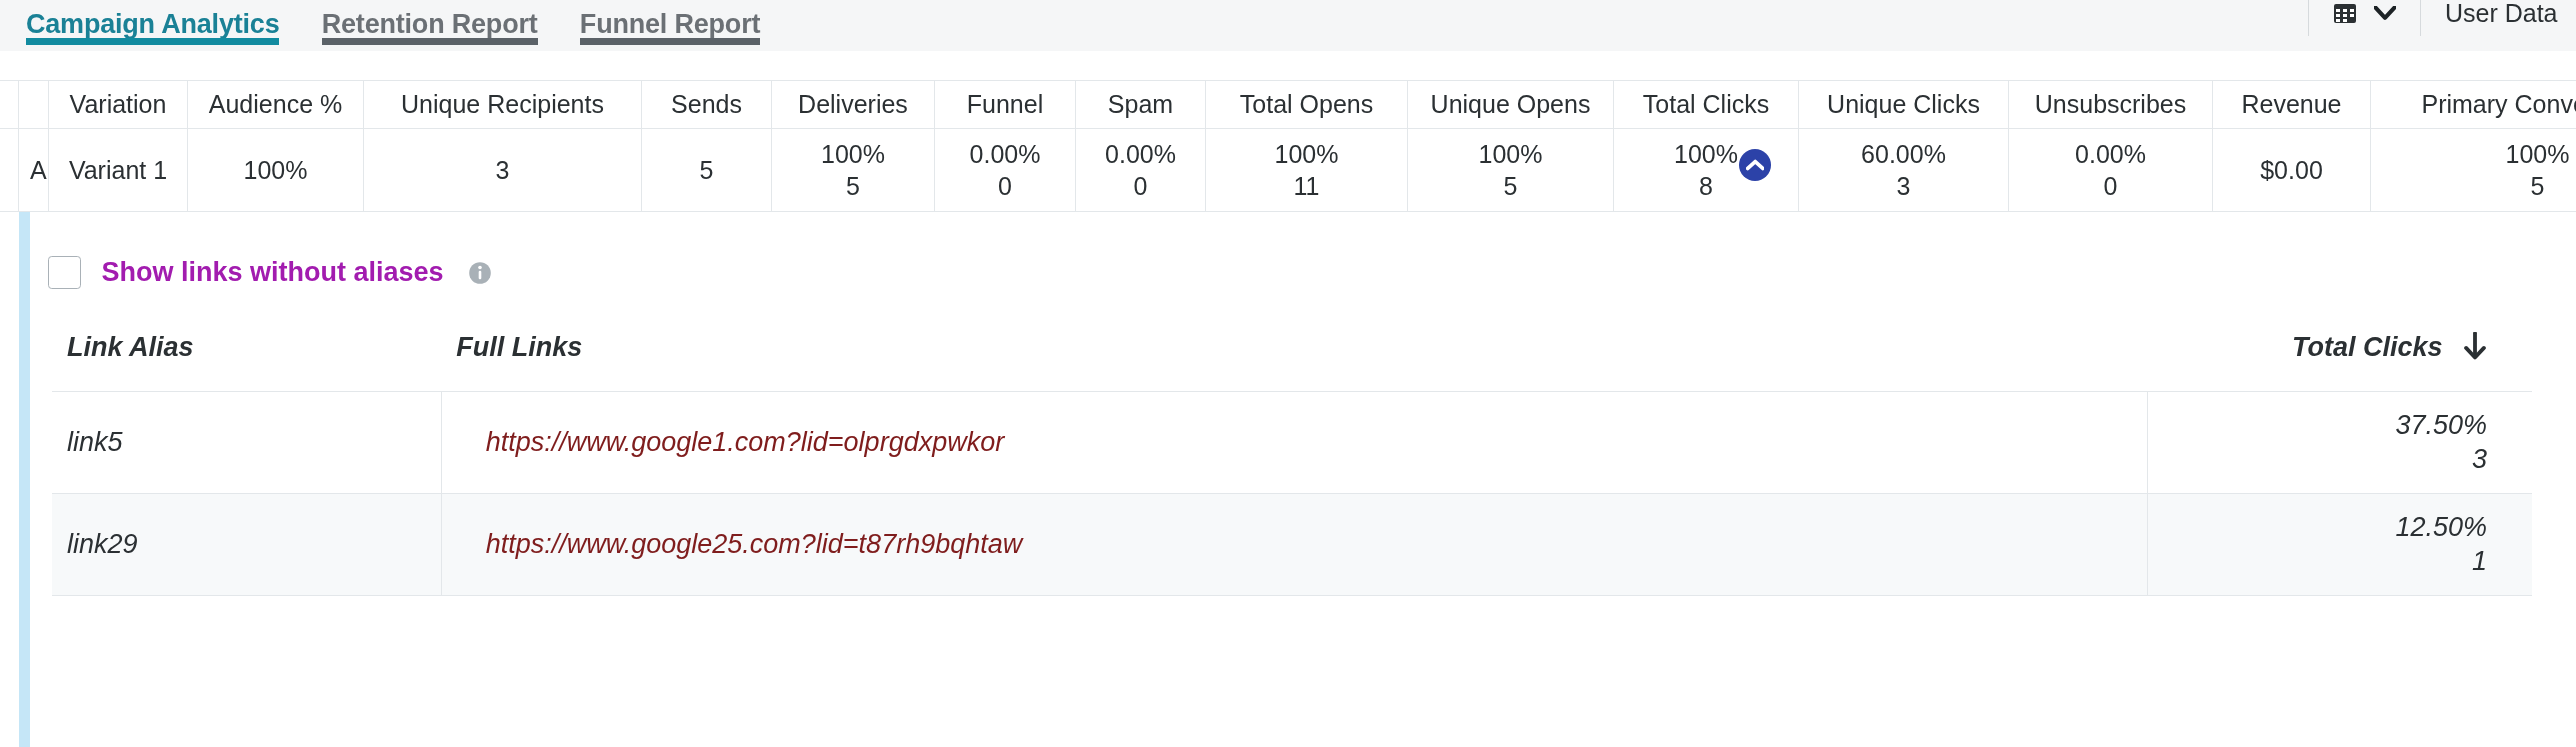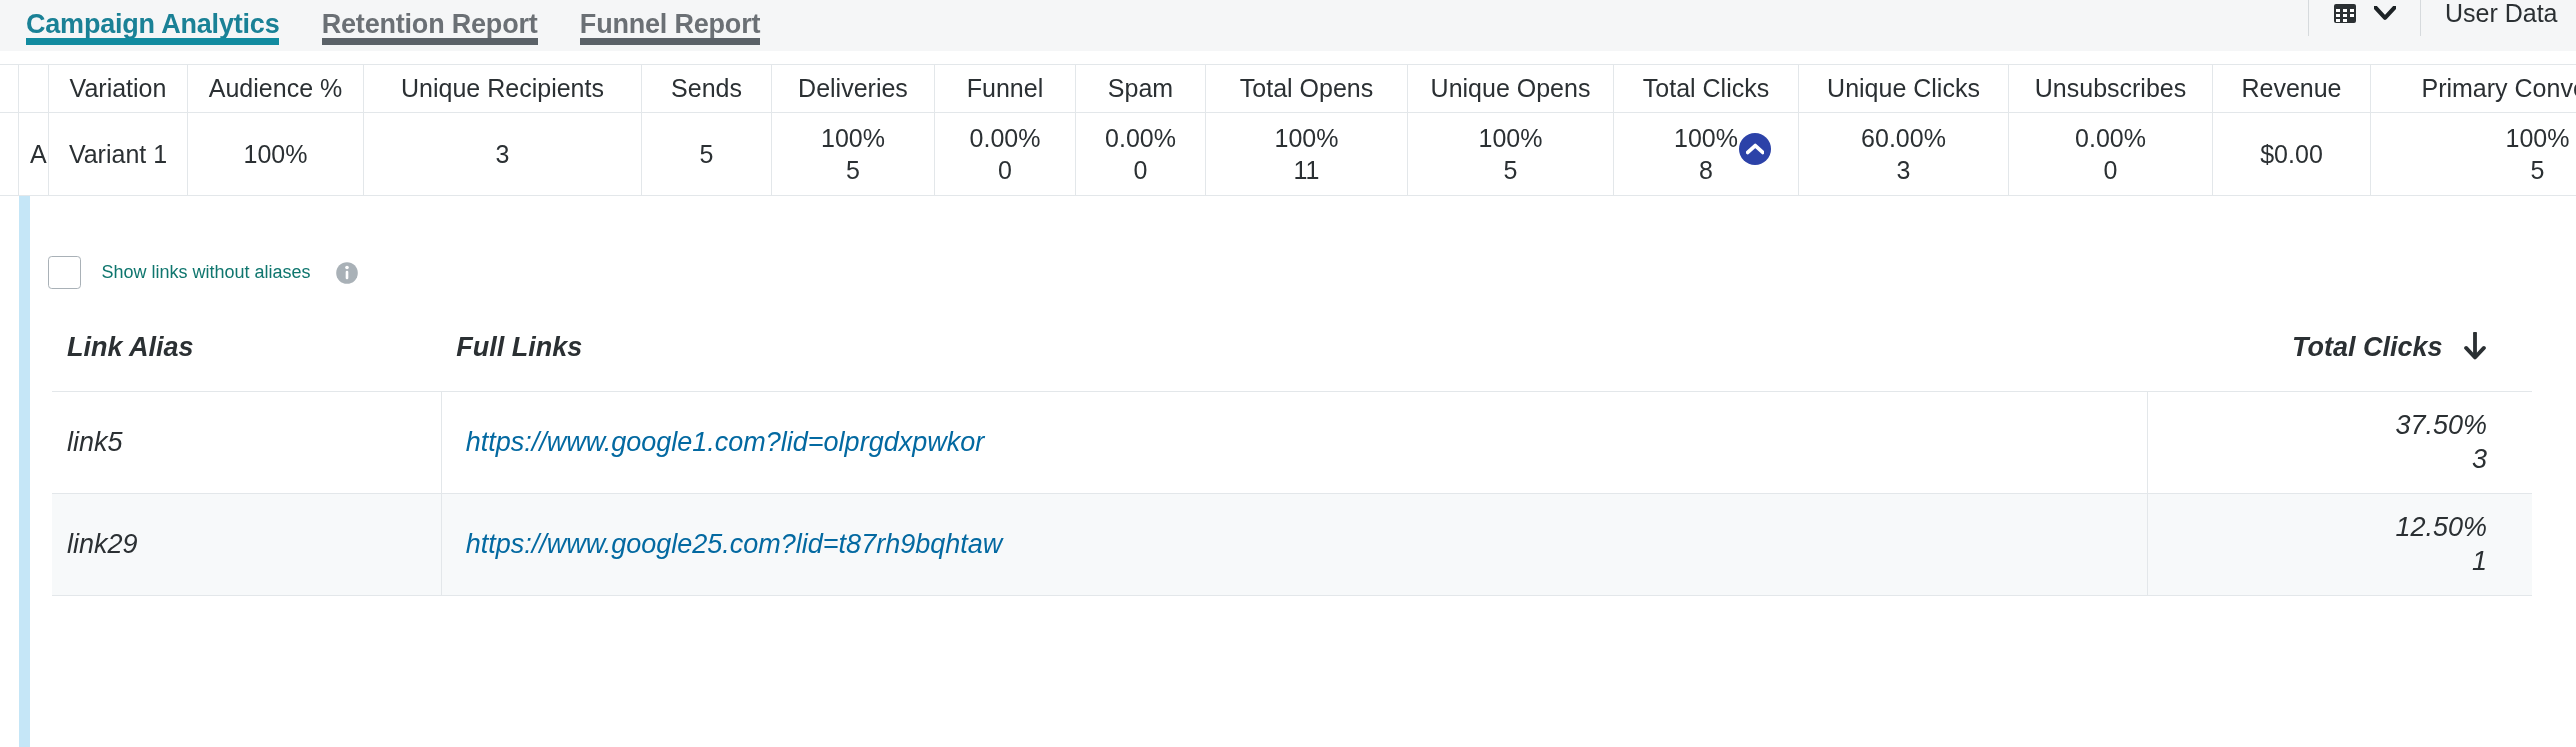--- a/index.html
+++ b/index.html
@@ -56,21 +56,21 @@
     position: relative; top: -9.3px;
   }
 
   
   .accent-bar {
     position: absolute; left: 18.5px; top: 80px; width: 11px; height: 668px;
     background: #c5e6f7;
   }
 
   
-  .metrics-wrap { position: absolute; left: 0; top: 64px; width: 2576px; }
+  .metrics-wrap { position: absolute; left: 0; top: 80px; width: 2576px; }
   table.metrics { border-collapse: collapse; width: 2576px; table-layout: fixed; }
   table.metrics th, table.metrics td {
     border: 0.9px solid #e3e7ea;
     border-top: 0.9px solid #e3e7ea;
     font-weight: normal;
     vertical-align: middle;
     text-align: center;
     background: #fff;
   }
   table.metrics th {
@@ -94,21 +94,21 @@
 
   
   .checkrow {
     position: absolute; left: 48px; top: 256px;
     display: flex; align-items: center; gap: 20.4px;
   }
   .cbox {
     width: 33px; height: 33px; border: 1.9px solid #a9b1b7; border-radius: 3.7px;
     background: #fff; flex: none;
   }
-  .cblabel { font-size: 18px; color: #0f766e; white-space: nowrap; }
+  .cblabel { font-size: 27px; color: #a21caf; white-space: nowrap; font-weight: bold; }
   .info-icon { width: 24px; height: 24px; display: block; flex: none; margin-left: 3.7px; }
 
   
   .links-wrap { position: absolute; left: 52px; top: 315px; width: 2528px; font-style: italic; }
   table.links { border-collapse: collapse; width: 2480px; table-layout: fixed; }
   table.links th {
     font-size: 27px; font-weight: bold; color: #2b3033;
     text-align: left; padding: 16.7px 0 28px 15px;
     white-space: nowrap; border: none; background: #fff;
   }
@@ -116,21 +116,21 @@
   .sortarrow { width: 24px; height: 28px; display: inline-block; vertical-align: -4.6px; margin-left: 13px; }
   table.links td {
     font-size: 27px; color: #2b3033;
     height: 102px; padding: 0 15px;
     border-top: 1.9px solid #e3e7ea;
     border-bottom: 1.9px solid #e3e7ea;
     vertical-align: middle;
   }
   table.links tr td.c-alias { border-right: 1.9px solid #e3e7ea; }
   table.links td.c-url { border-right: 1.9px solid #e3e7ea; padding-left: 24px; }
-  table.links td.c-url a { color: #0369a1; text-decoration: none; }
+  table.links td.c-url a { color: #7f1d1d; text-decoration: none; margin-left: 20px; }
   table.links td.c-clicks {
     text-align: right; padding-right: 45px; line-height: 1.28;
   }
   table.links tr.alt td { background: #f7f9fa; }
   .c-clicks .l1 { display: block; }
   .c-clicks .l2 { display: block; }
 </style>
 </head>
 <body>
 

